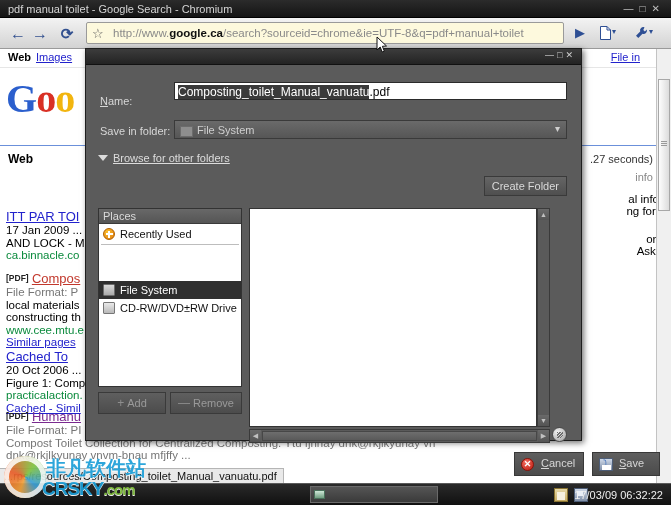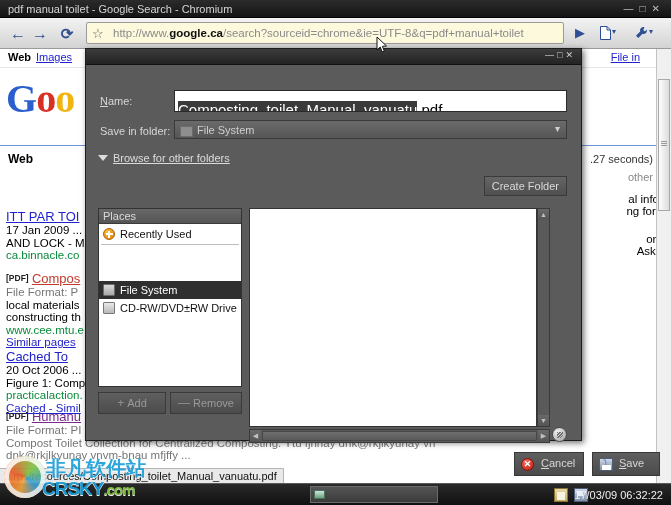--- a/index.html
+++ b/index.html
@@ -225,26 +225,26 @@
     color:#d0d0d0; font-size:9px; letter-spacing:3px;
   }
   .dlg-body { position:absolute; left:0; top:16px; width:495px; height:375px;}
 
   .frow { position:absolute; }
   .flabel { color:#d7d7d7; font-size:11px; }
   .flabel u { text-decoration: underline; }
 
   #name-label { left: 14px; top: 30px; }
   #name-input {
-    position:absolute; left: 88px; top: 25px;
+    position:absolute; left: 88px; top: 17px;
     width: 393px; height: 18px;
     background:#ffffff; border:1px solid #2a2a2a;
     box-sizing:border-box;
-    font-size:15px; color:#000;
-    padding: 10px 3px;
+    font-size:12px; color:#000;
+    padding: 2px 3px;
     overflow:hidden; white-space:nowrap;
   }
   #name-input .sel { background:#3a3a3a; color:#fff; }
 
   #folder-label { left: 14px; top: 60px; }
   #folder-combo {
     position:absolute; left: 88px; top: 55px;
     width: 393px; height: 19px;
     background: linear-gradient(#6a6a6a,#565656);
     border:1px solid #3a3a3a;
@@ -543,21 +543,21 @@
       <span class="i">Images</span>
       <span class="signin">File in</span>
     </div>
     <div class="gnav-rule"></div>
 
     <div class="glogo"><span class="b1">G</span><span class="o1">o</span><span class="o2">o</span></div>
 
     <div class="blue-rule"></div>
     <div class="gtab">Web</div>
     <div class="gstats">.27 seconds)</div>
-    <div class="sponsored">other</div>
+    <div class="sponsored">info</div>
 
     <div class="adtext" id="ad-1">al info</div>
     <div class="adtext" id="ad-2">ng for!</div>
     <div class="adtext" id="ad-3">on</div>
     <div class="adtext" id="ad-4">Ask!</div>
 
     <div class="result" id="result-1">
       <div class="trow"><span class="rtitle">ITT PAR TOI</span></div>
       <div class="row rline">17 Jan 2009 ...</div>
       <div class="row rline">AND LOCK - M</div>

